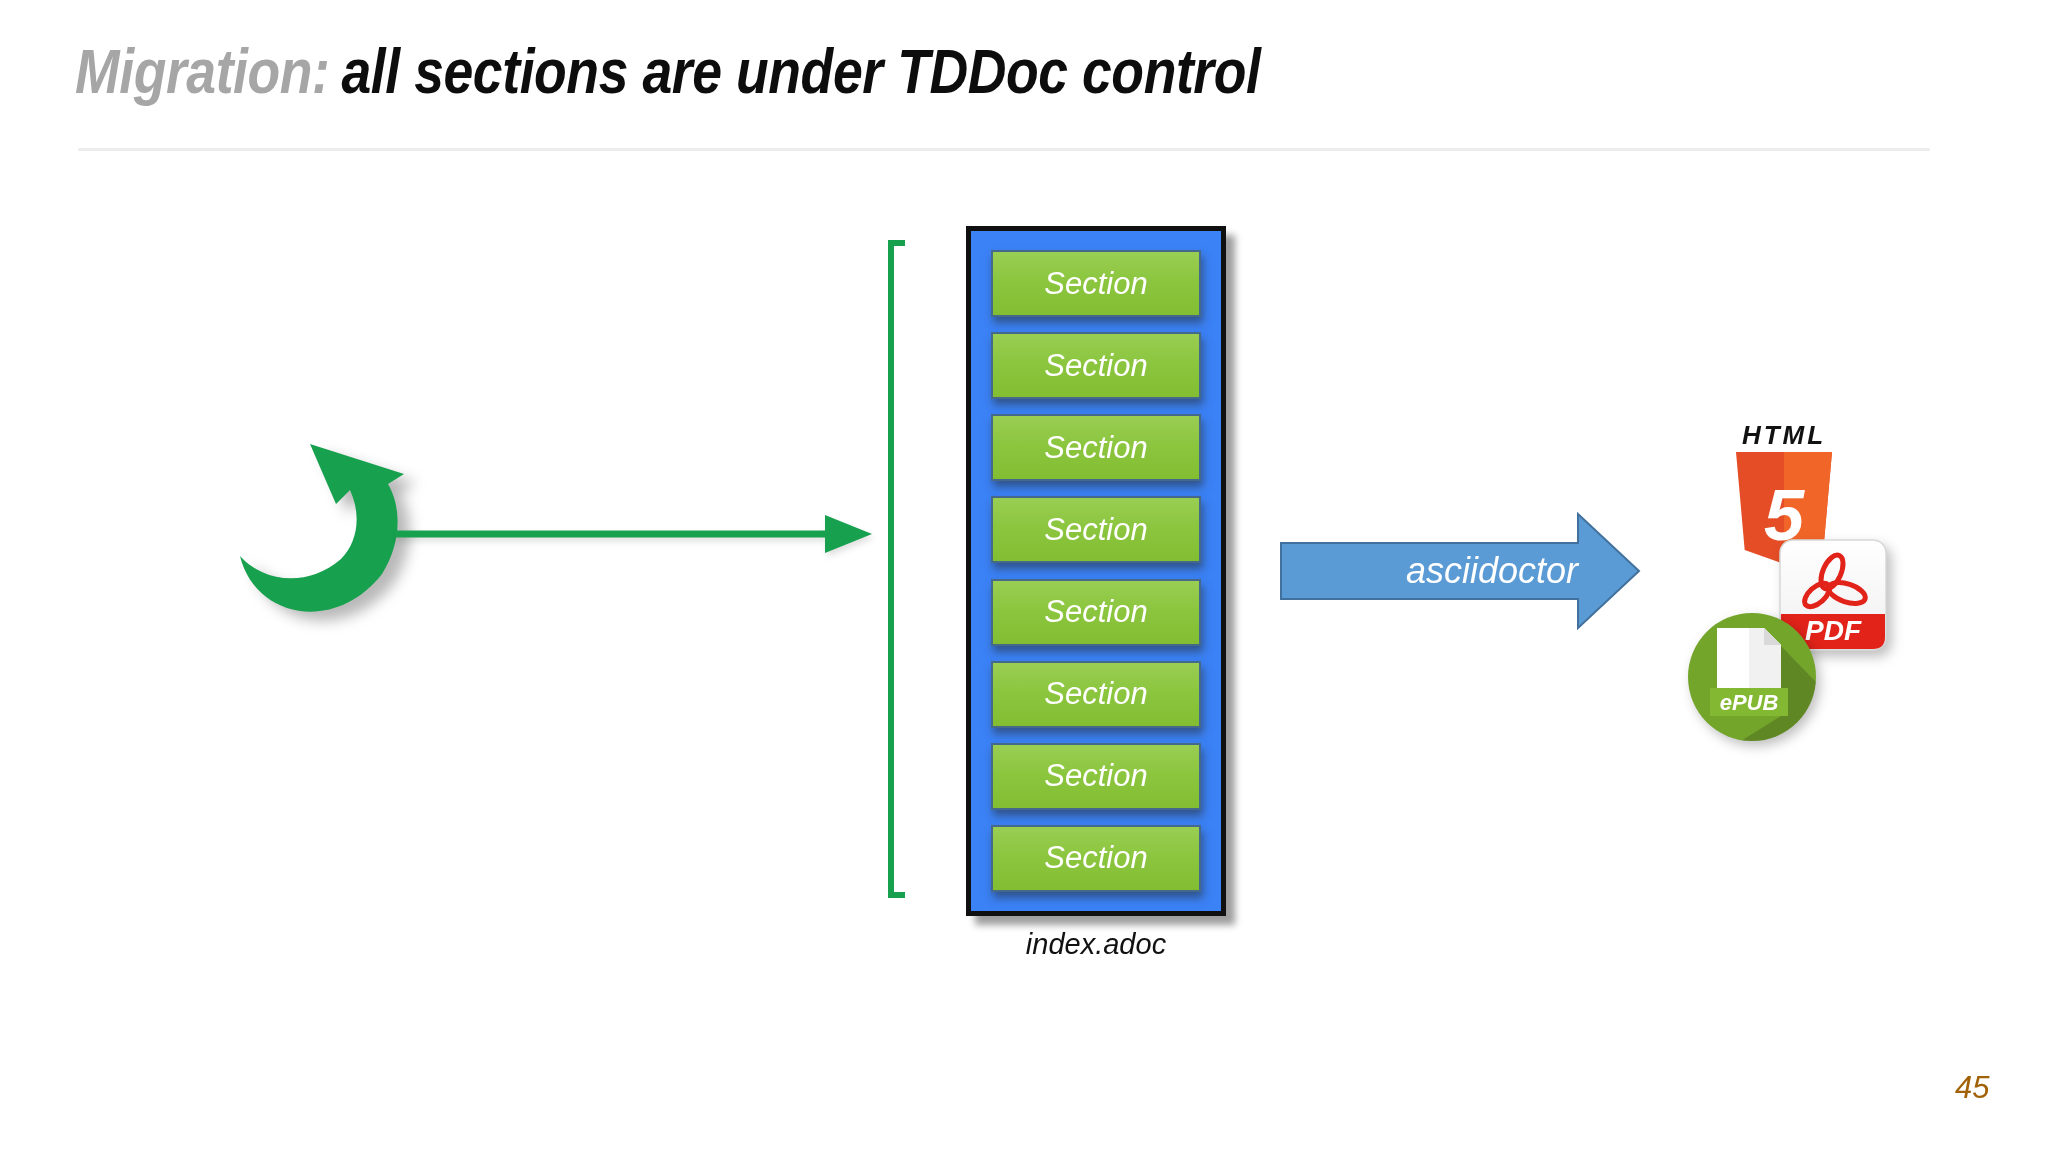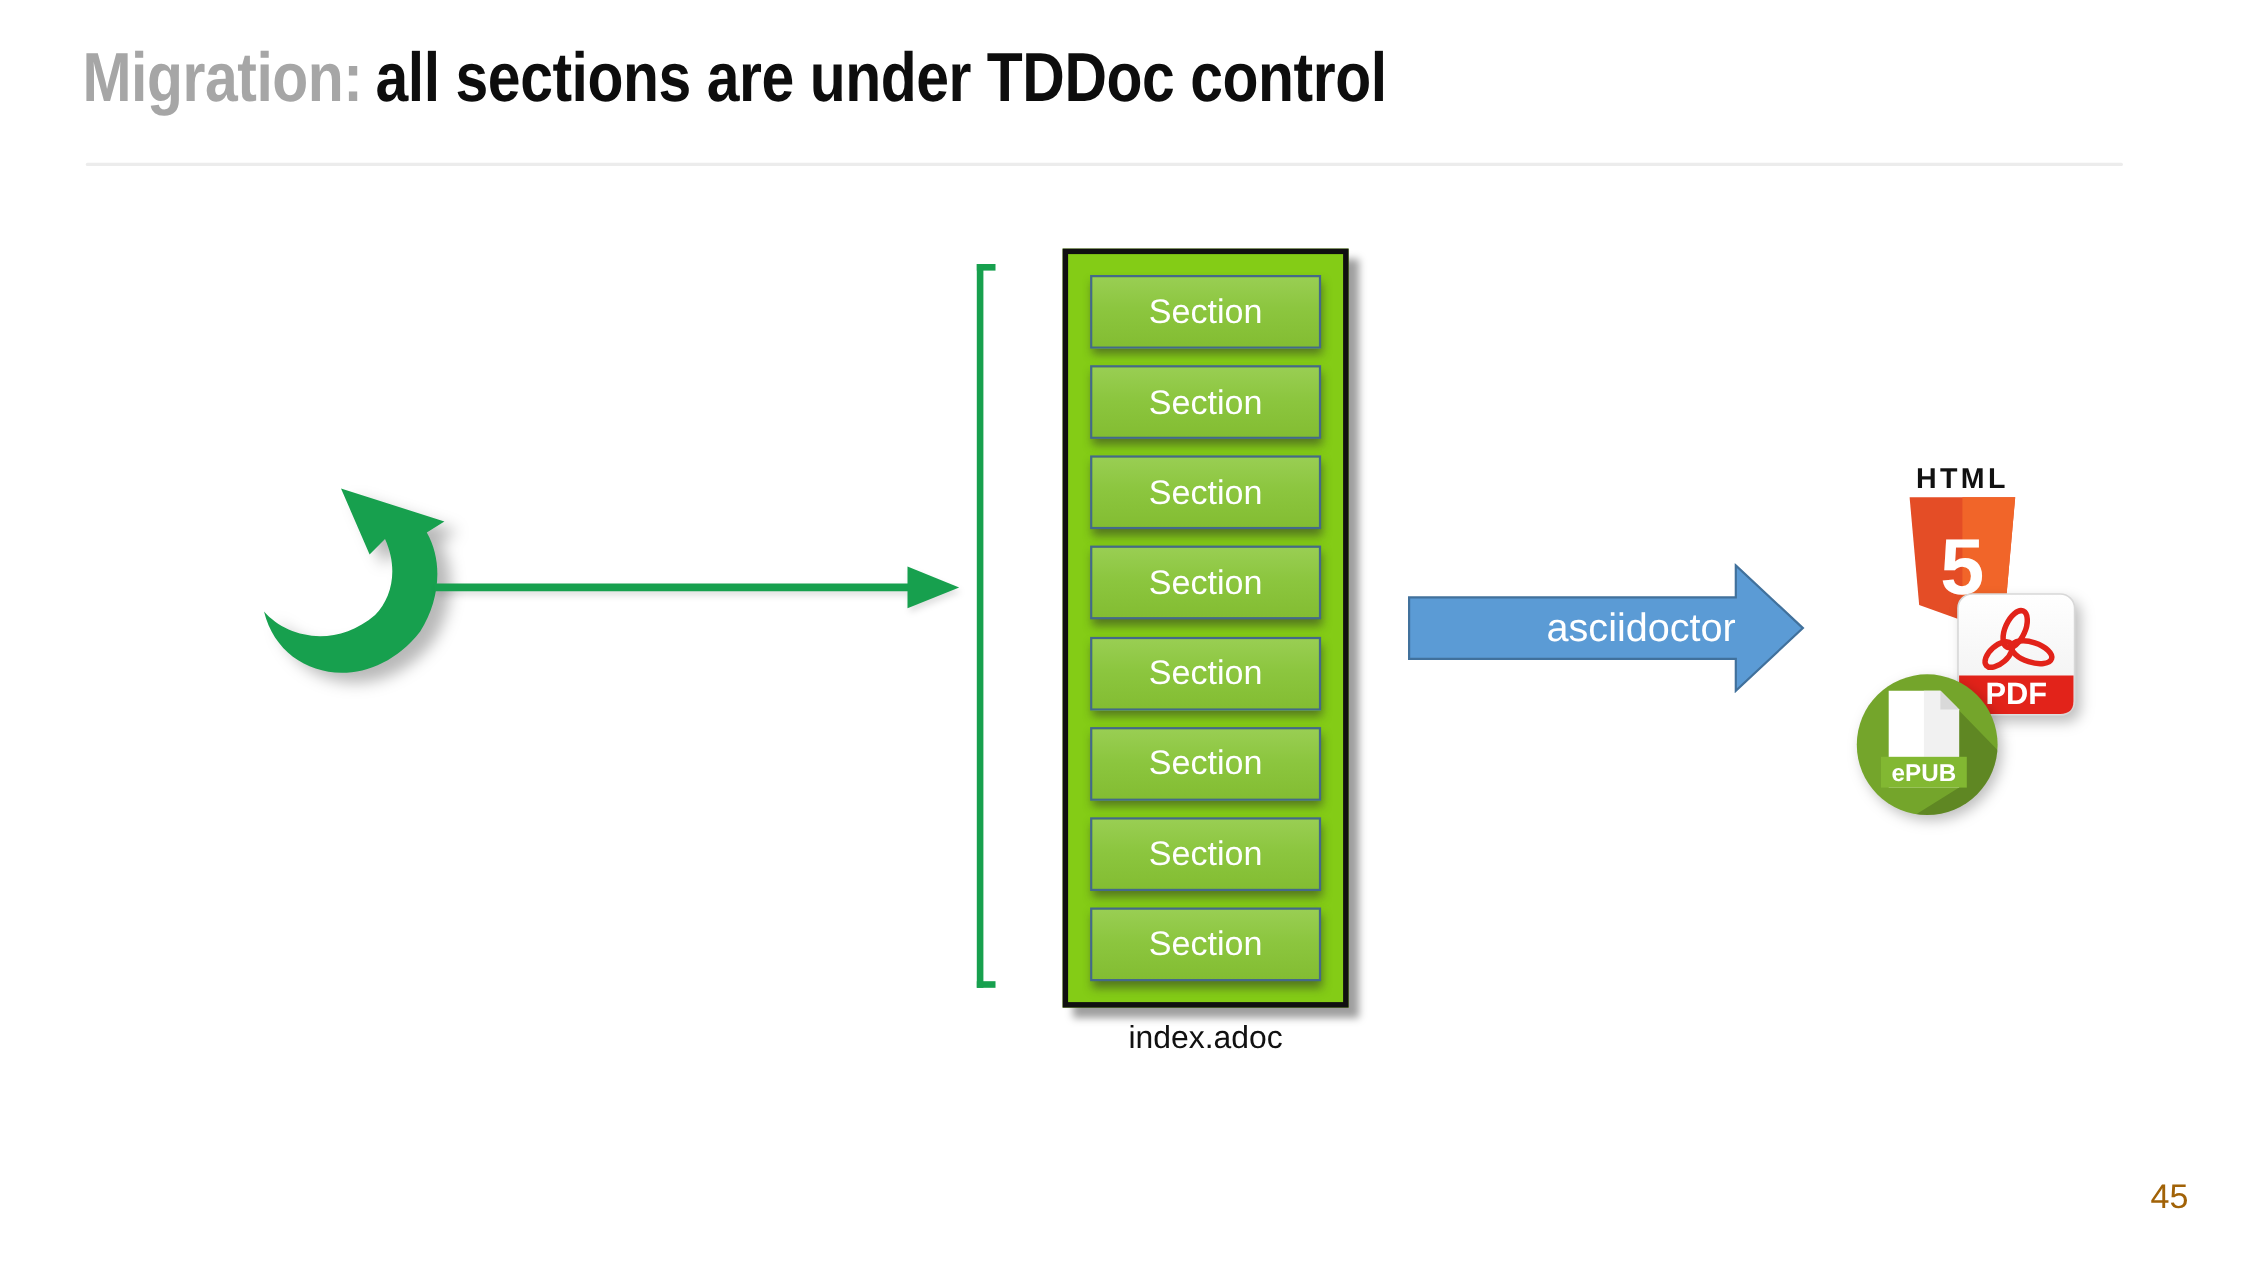--- a/index.html
+++ b/index.html
@@ -1,20 +1,20 @@
 <!DOCTYPE html>
 <html style="--arrow-green: #17A04E; --section-green: #8CC63F; --section-border: #44698A; --asciidoctor-blue: #5B9BD5; --asciidoctor-blue-border: #41719C; --html5-orange: #E44D26; --html5-orange-light: #F16529; --pdf-red: #E2231A; --epub-green: #74A52B; --epub-band-green: #82B832;"><head>
 <meta charset="utf-8">
 <style>
   html,body{margin:0;padding:0;}
   body{
     width:2048px;height:1152px;overflow:hidden;background:#ffffff;
     font-family:"Liberation Sans", sans-serif;position:relative;
   }
-  .slide{position:absolute;inset:0;background:#fff;}
+  .slide{position:absolute;inset:0;background:#fff;font-style:italic;}
 
   
   .title{
     position:absolute;left:75px;top:38px;white-space:nowrap;
     font-size:63px;letter-spacing:-0.5px;line-height:1.05;
     transform:scaleX(0.85);transform-origin:left top;
   }
   .title .t-gray{color:#a6a6a6;margin-right:14px;}
   .title .t-black{color:#0d0d0d;}
   .title-rule{
@@ -33,21 +33,21 @@
     position:absolute;left:888px;top:240px;width:17px;height:658px;
     border-left:6px solid var(--arrow-green,#17A04E);
     border-top:6px solid var(--arrow-green,#17A04E);
     border-bottom:6px solid var(--arrow-green,#17A04E);
     box-sizing:border-box;
   }
 
   
   .doc-box{
     position:absolute;left:966px;top:226px;width:260px;height:690px;
-    background:#84cc16;border:5px solid #101010;box-sizing:border-box;
+    background:#3b82f6;border:5px solid #101010;box-sizing:border-box;
     box-shadow:9px 9px 7px rgba(0,0,0,0.38);
   }
   .sections{
     position:absolute;inset:0;display:flex;flex-direction:column;
     justify-content:space-evenly;align-items:center;padding:4px 0;
   }
   .section-box{
     width:210px;height:67px;box-sizing:border-box;
     display:flex;align-items:center;justify-content:center;
     background:linear-gradient(180deg,#99CE53 0%, var(--section-green,#8CC63F) 45%, #83BD32 100%);

